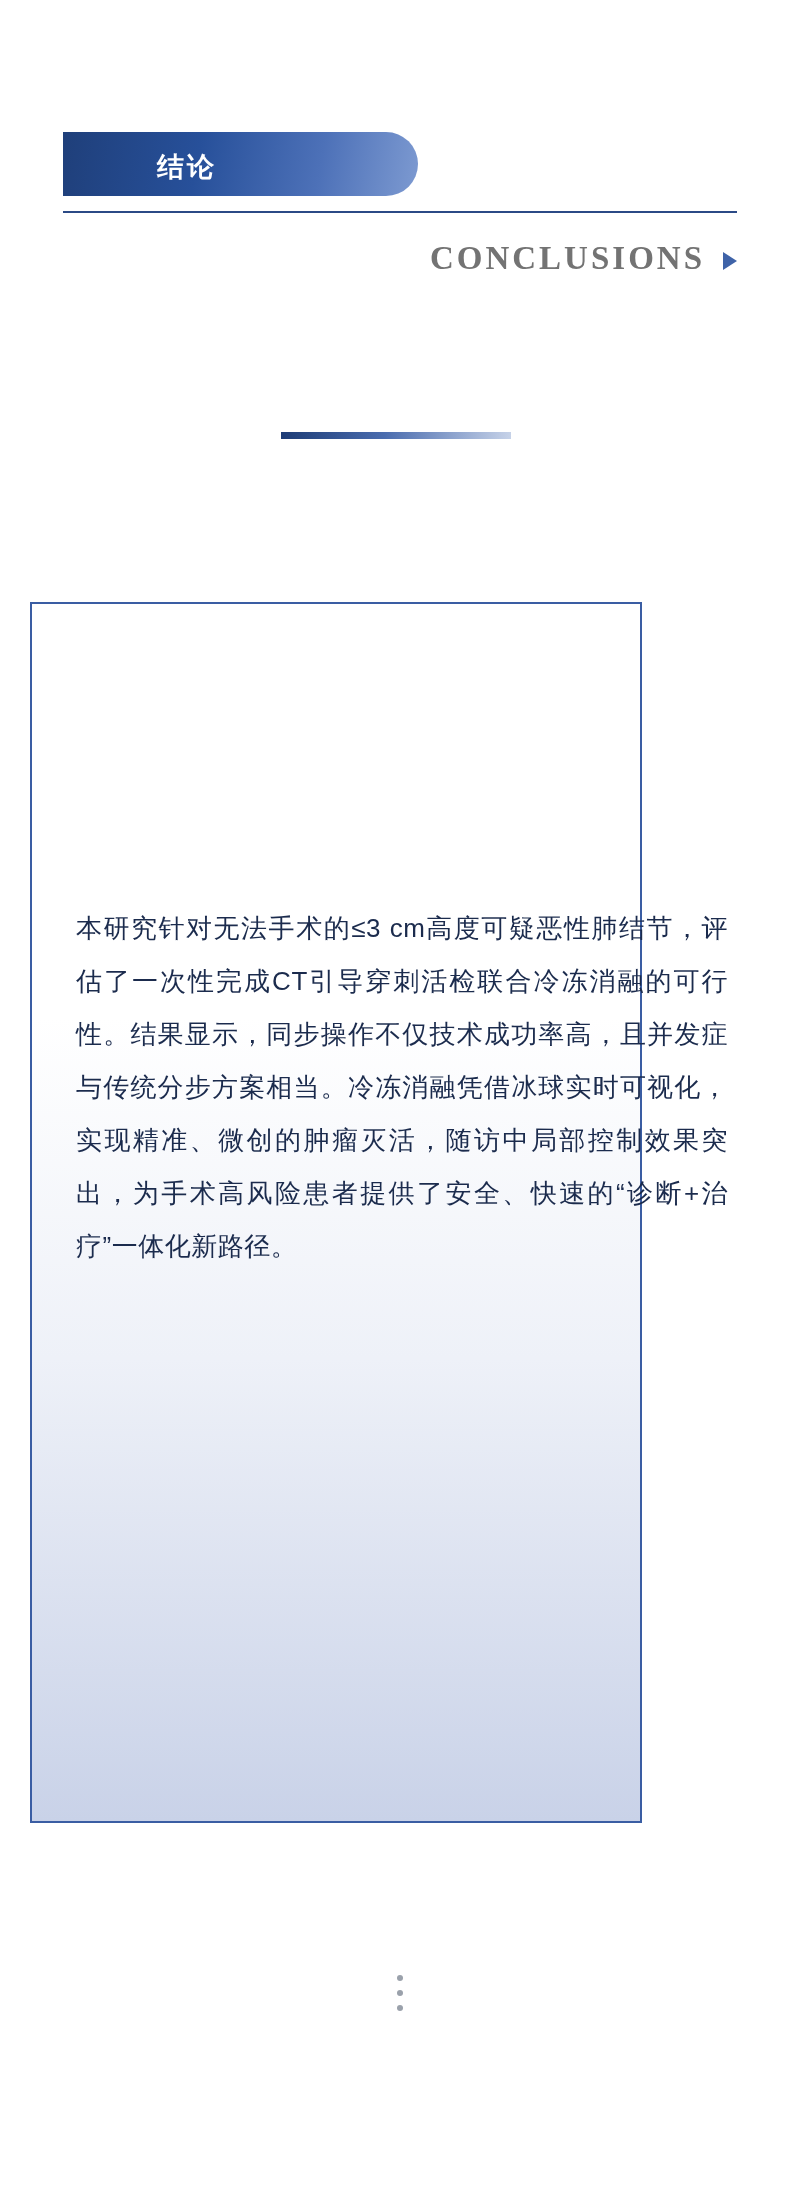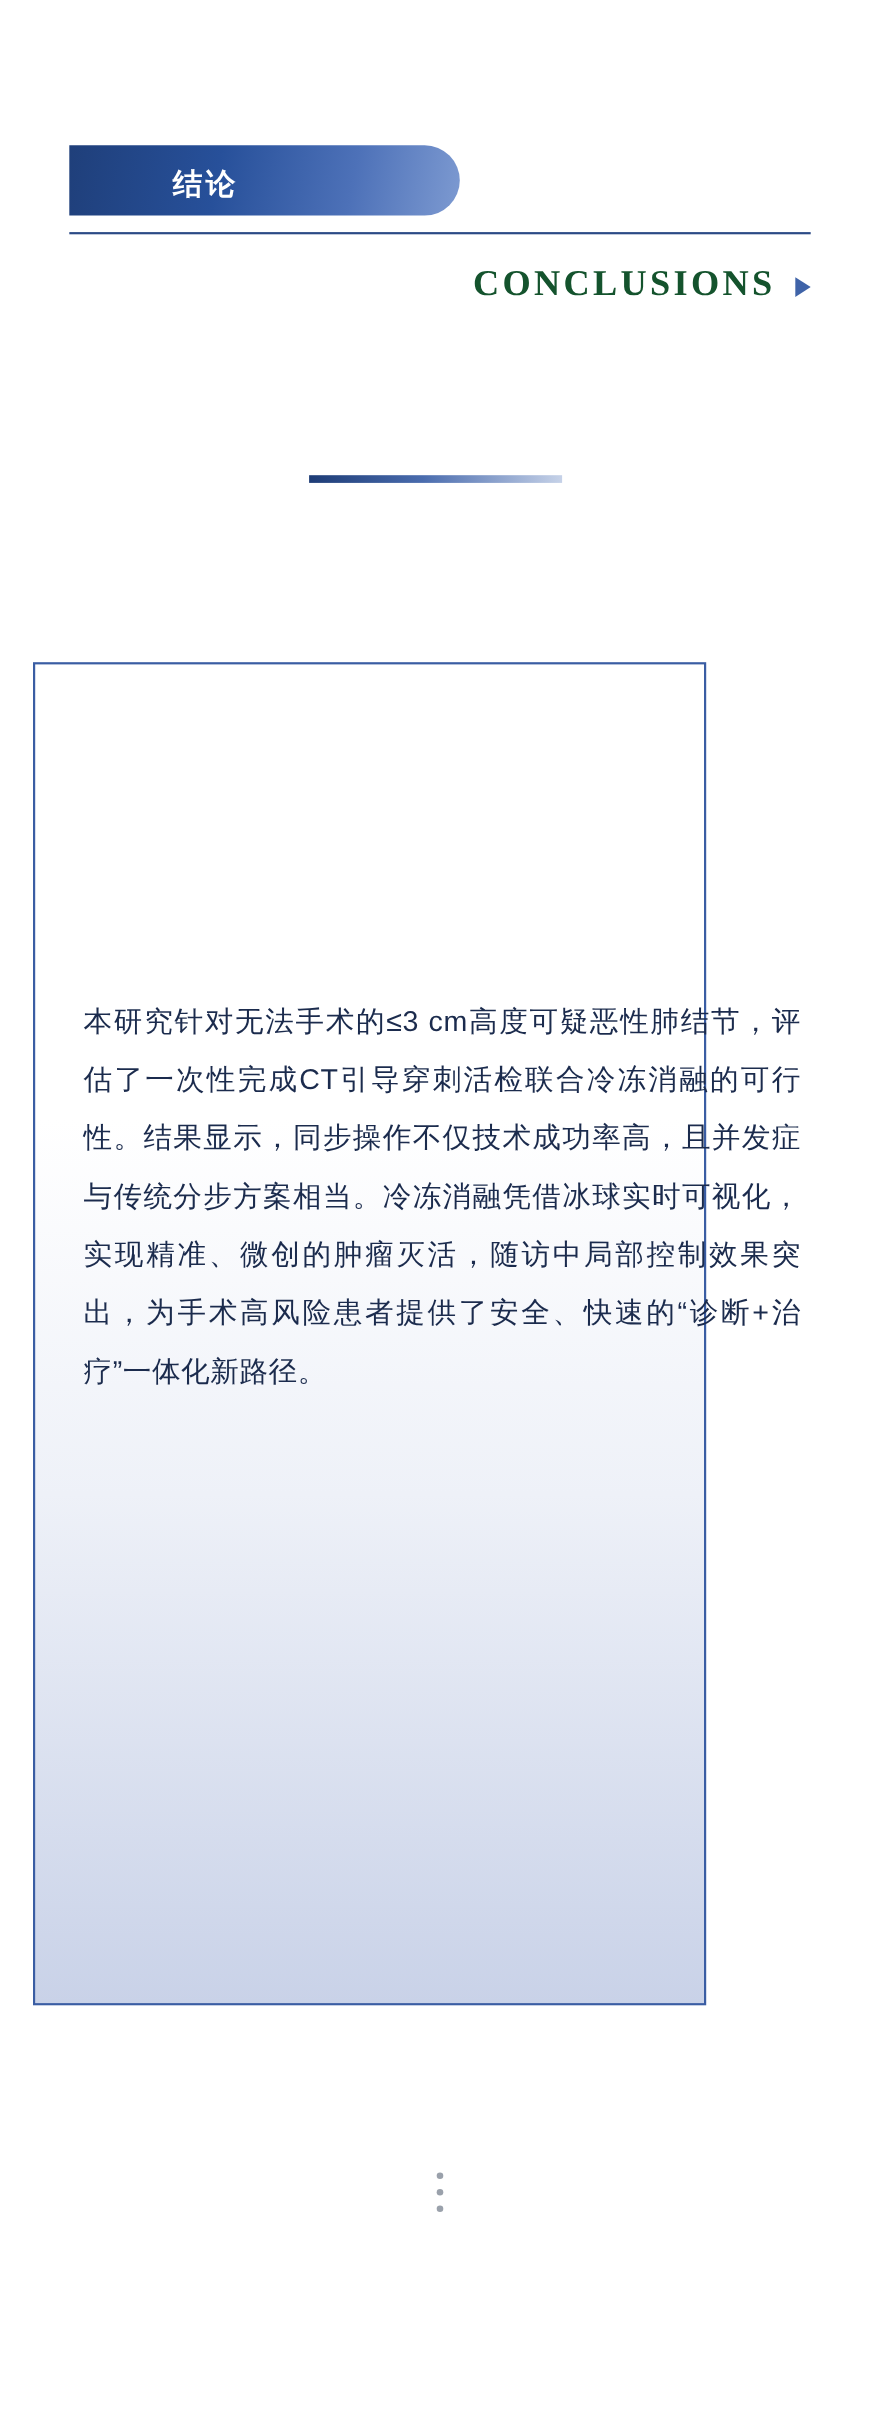--- a/index.html
+++ b/index.html
@@ -54,21 +54,21 @@
     left: 63px;
     top: 211px;
     width: 674px;
     height: 2px;
     background: #2b4a86;
   }
   .header-en {
     position: absolute;
     right: 95px;
     top: 240px;
-    color: #14532d;
+    color: #737373;
     font-size: 33px;
     font-weight: bold;
     letter-spacing: 3px;
     font-family: "Liberation Serif", serif;
     text-align: left;
   }
   .header-arrow {
     position: absolute;
     right: 63px;
     top: 252px;

